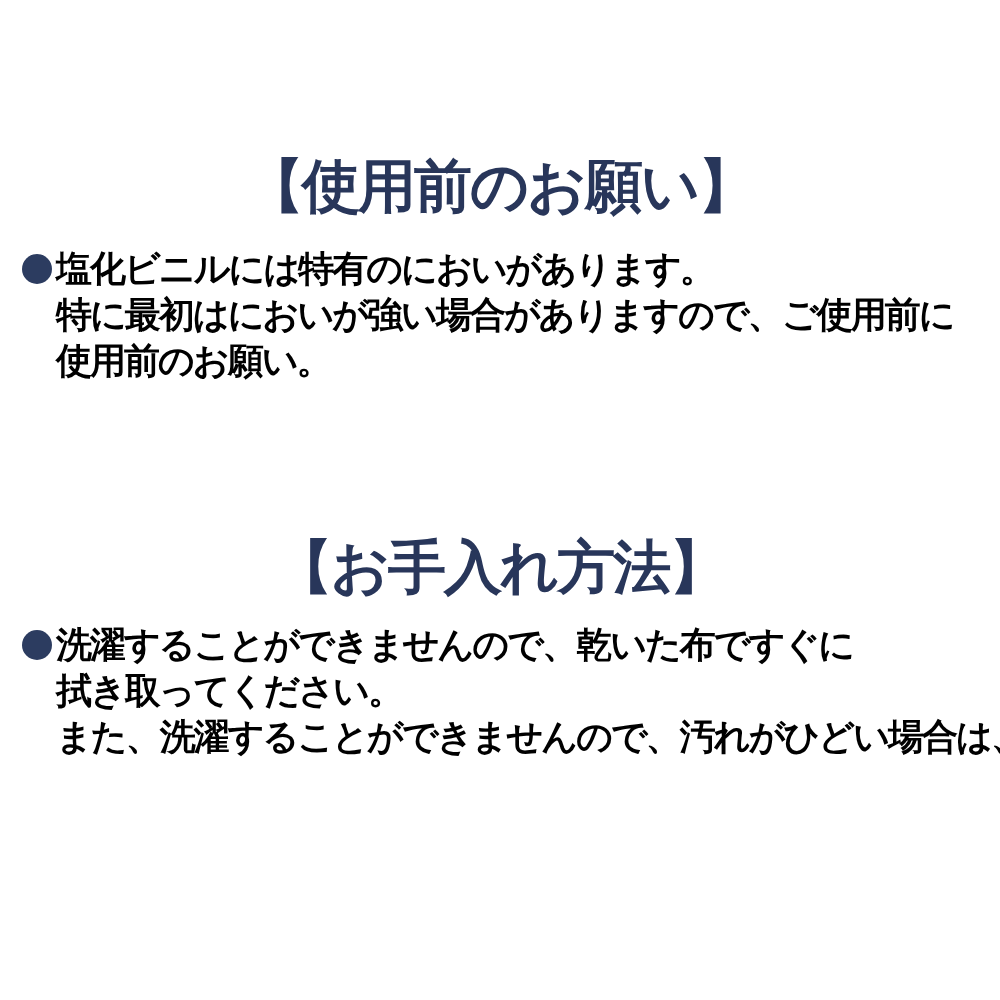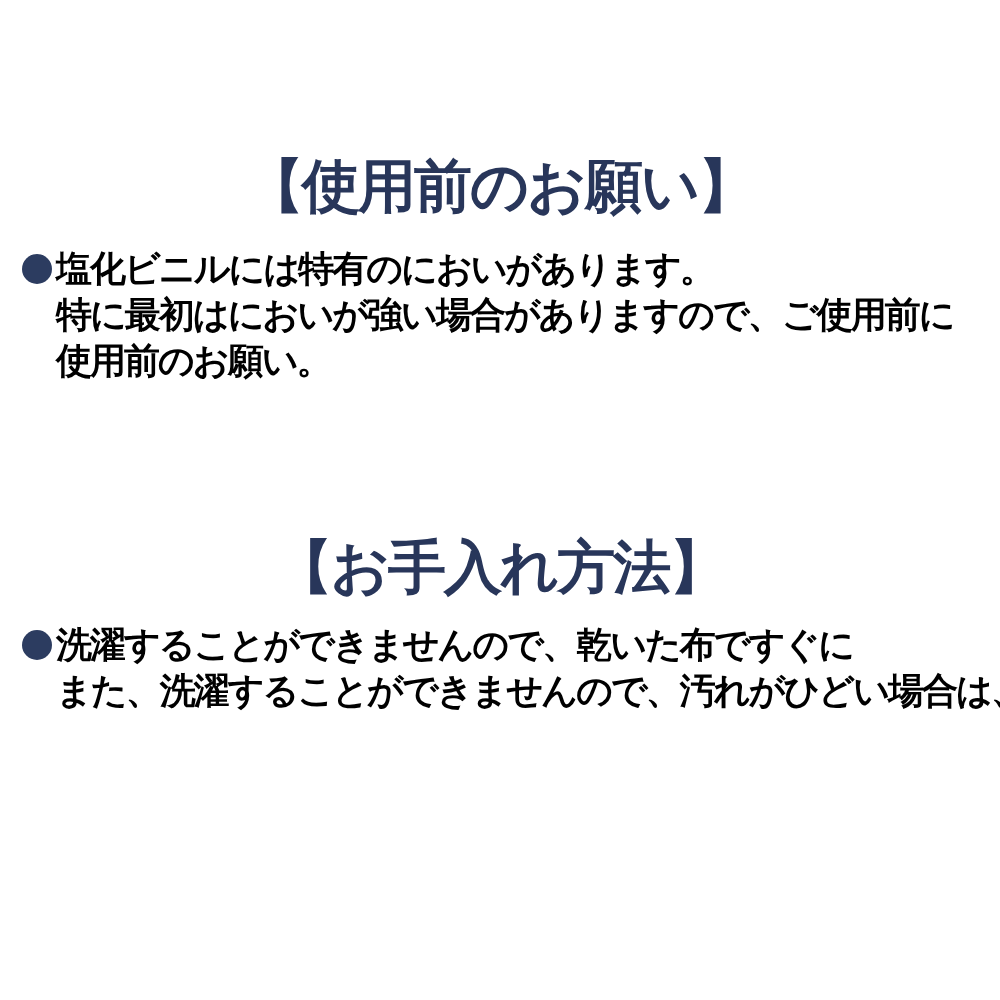--- a/index.html
+++ b/index.html
@@ -67,16 +67,17 @@
     <div class="body-line">塩化ビニルには特有のにおいがあります。</div>
     <div class="body-line">特に最初はにおいが強い場合がありますので、ご使用前に</div>
     <div class="body-line">使用前のお願い。</div>
   </div>
 
   <div id="heading-2" class="section-heading">【お手入れ方法】</div>
 
   <div id="body-2" class="section-body">
     <span class="bullet"></span>
     <div class="body-line">洗濯することができませんので、乾いた布ですぐに</div>
+    <div class="body-line">拭き取ってください。</div>
     <div class="body-line">また、洗濯することができませんので、汚れがひどい場合は、</div>
   </div>
 
 </div>
 
 </body></html>

